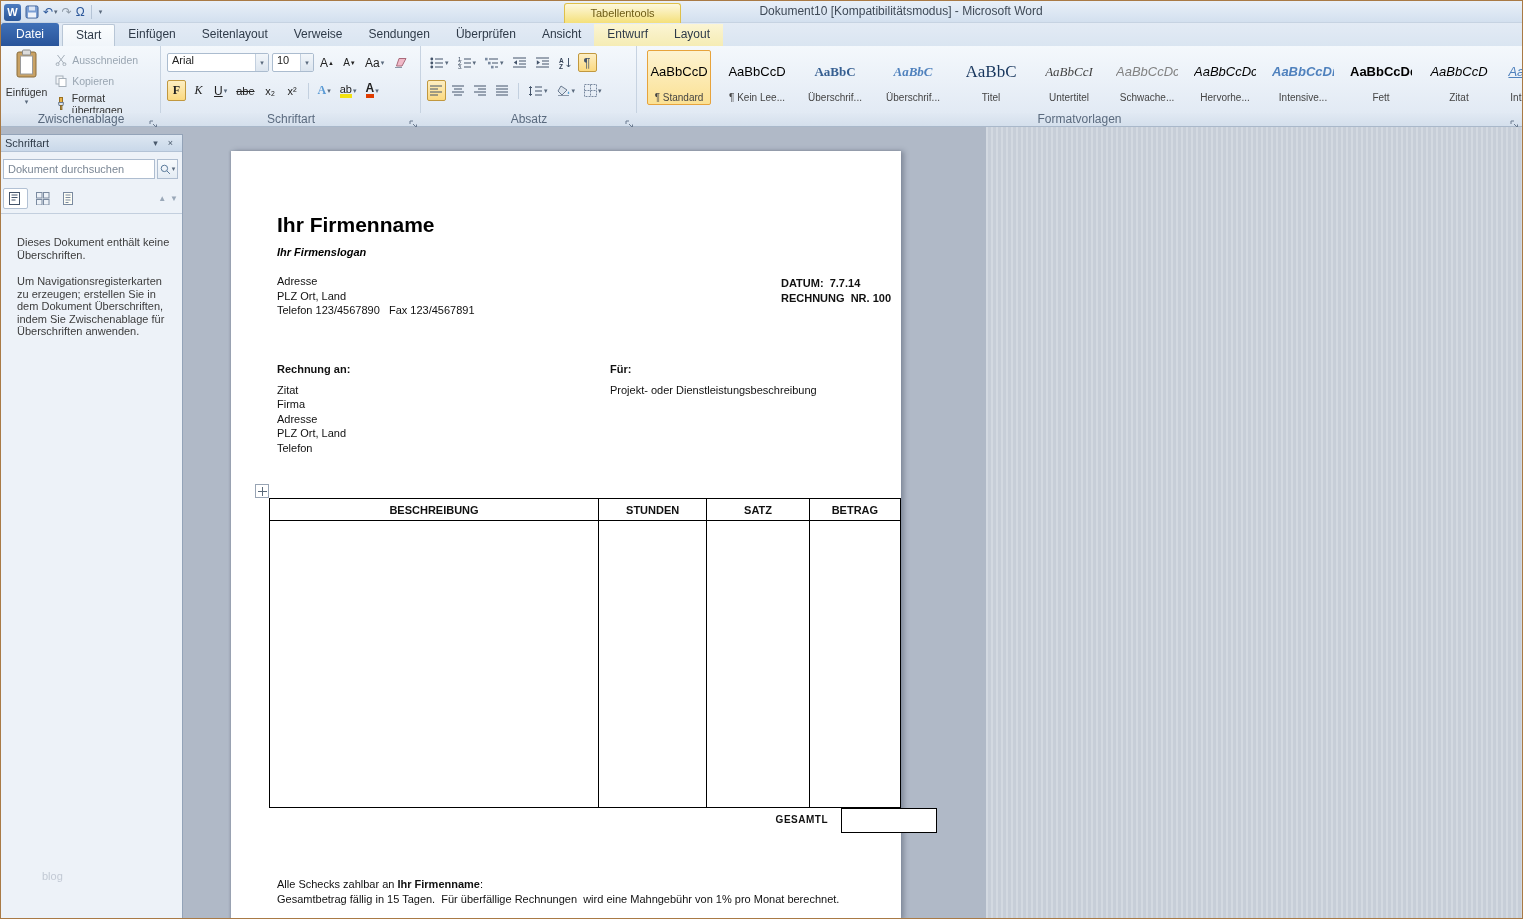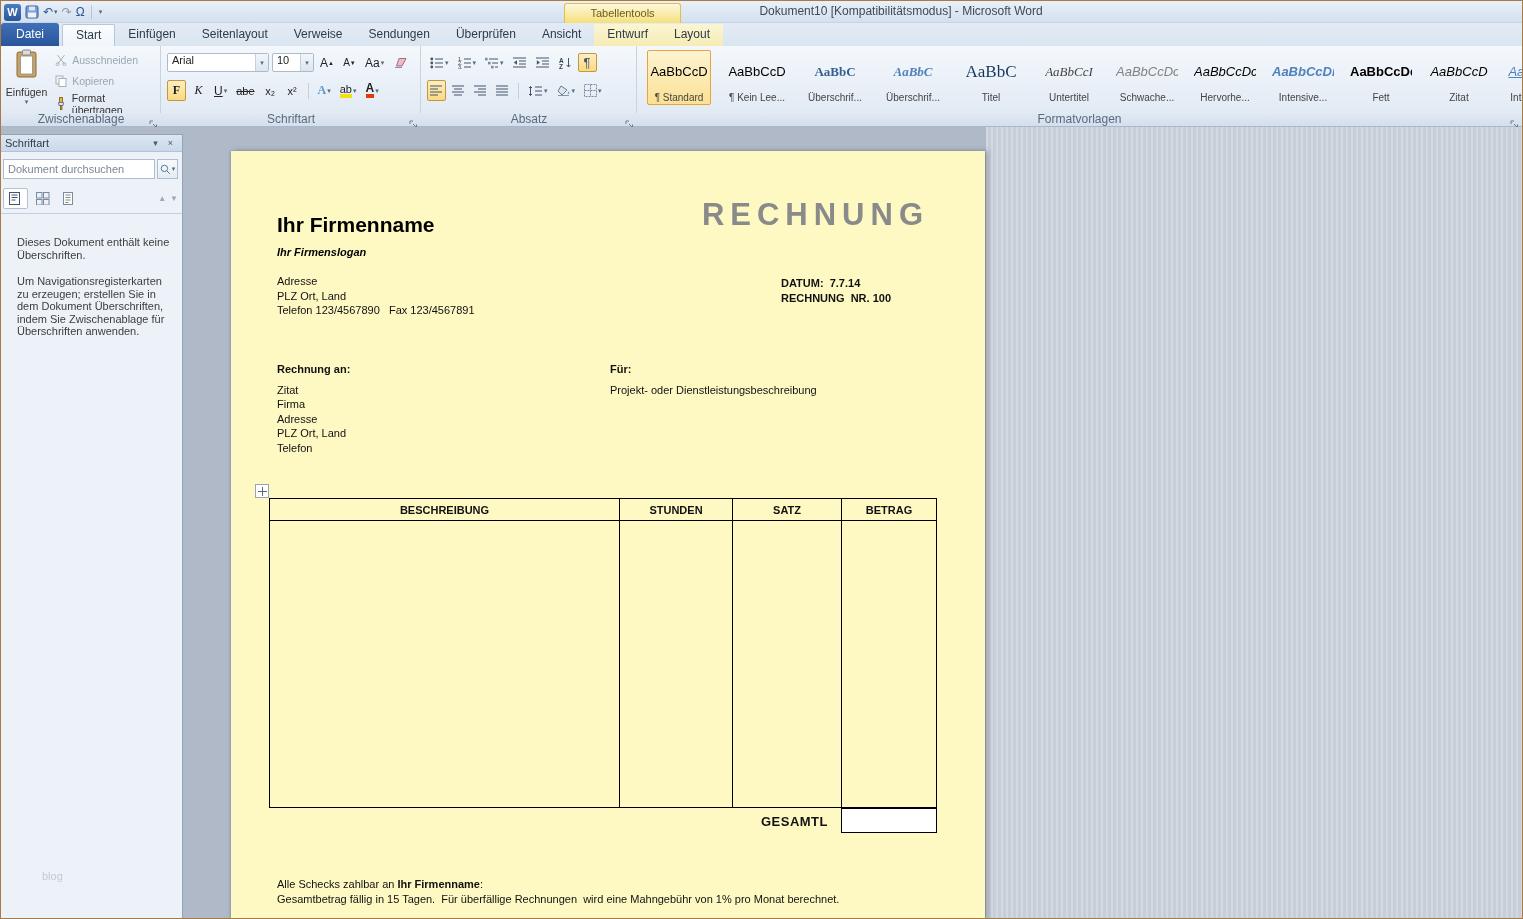--- a/index.html
+++ b/index.html
@@ -137,39 +137,39 @@
   .ntab.sel { background:#fff; border-color:#b2c1d4; }
   .nav-arrows { margin-left:auto; display:flex; gap:4px; }
   .nav-arrows span { font-size:8px; color:#9aa8b8; }
   .nav-div { height:1px; background:#c3cfde; margin-top:4px; }
   .nav-msg { padding:22px 12px 0 16px; font-size:11px; color:#3c3c3c; line-height:12.5px; }
   .nav-msg p { margin-bottom:14px; }
 
   .watermark { position:absolute; left:41px; bottom:36px; font-size:11px; color:#c2c9d4; }
 
   
-  .page { position:absolute; left:230px; top:24px; width:754px; height:769px; background:#fef9c3;
+  .page { position:absolute; left:230px; top:24px; width:670px; height:769px; background:#ffffff;
           box-shadow:3px 0 5px rgba(40,50,70,.35), -1px 0 2px rgba(40,50,70,.2); }
   .page > div, .page > span, .page > table { position:absolute; }
   .inv-company { left:46px; top:62px; font-size:21px; font-weight:bold; color:#000; }
   .inv-slogan { left:46px; top:95px; font-size:11px; font-weight:bold; font-style:italic; }
   .inv-title { right:56px; top:46px; font-size:31px; font-weight:bold; letter-spacing:6px; color:#8a8a8a; }
   .inv-addr { left:46px; top:123px; font-size:11px; line-height:14.5px; color:#111; }
   .inv-meta { left:550px; top:125px; font-size:11px; font-weight:bold; line-height:14.5px; color:#111; }
   .inv-billto { left:46px; top:211px; font-size:11px; line-height:14.5px; color:#111; }
   .inv-for { left:379px; top:211px; font-size:11px; line-height:14.5px; color:#111; }
   .blab { font-weight:bold; margin-bottom:6px; }
   .pre { white-space:pre; }
   .tbl-handle { left:24px; top:333px; width:14px; height:14px; border:1px solid #98a4b4; background:#fff;
                 display:flex; align-items:center; justify-content:center; }
   .inv-table { left:38px; top:347px; border-collapse:collapse; table-layout:fixed; }
   .inv-table th, .inv-table td { border:1px solid #000; }
   .inv-table th { height:22px; font-size:11px; font-weight:bold; text-align:center; color:#111; }
   .inv-table td { height:287px; }
-  .inv-total-label { left:501px; top:663px; width:96px; text-align:right; font-size:13px; font-weight:bold;
+  .inv-total-label { left:501px; top:663px; width:96px; text-align:right; font-size:10px; font-weight:bold;
                      letter-spacing:.5px; color:#111; }
   .inv-total-box { left:610px; top:657px; width:96px; height:25px; border:1px solid #000; background:#fff; }
   .inv-footer { left:46px; top:726px; font-size:11px; line-height:15px; color:#111; }
 </style>
 </head>
 <body>
 
 <div class="app">
 
   <div class="titlebar">
@@ -569,21 +569,20 @@
         <p>Dieses Dokument enthält keine Überschriften.</p>
         <p>Um Navigationsregisterkarten zu erzeugen; erstellen Sie in dem Dokument Überschriften, indem Sie Zwischenablage für Überschriften anwenden.</p>
       </div>
     </div>
 
     <span class="watermark">blog</span>
 
     <div class="page">
       <div class="inv-company">Ihr Firmenname</div>
       <div class="inv-slogan">Ihr Firmenslogan</div>
-      <div class="inv-title">RECHNUNG</div>
 
       <div class="inv-addr">
         <div class="pre">Adresse</div>
         <div class="pre">PLZ Ort, Land</div>
         <div class="pre">Telefon 123/4567890   Fax 123/4567891</div>
       </div>
 
       <div class="inv-meta">
         <div class="pre">DATUM:  7.7.14</div>
         <div class="pre">RECHNUNG  NR. 100</div>

